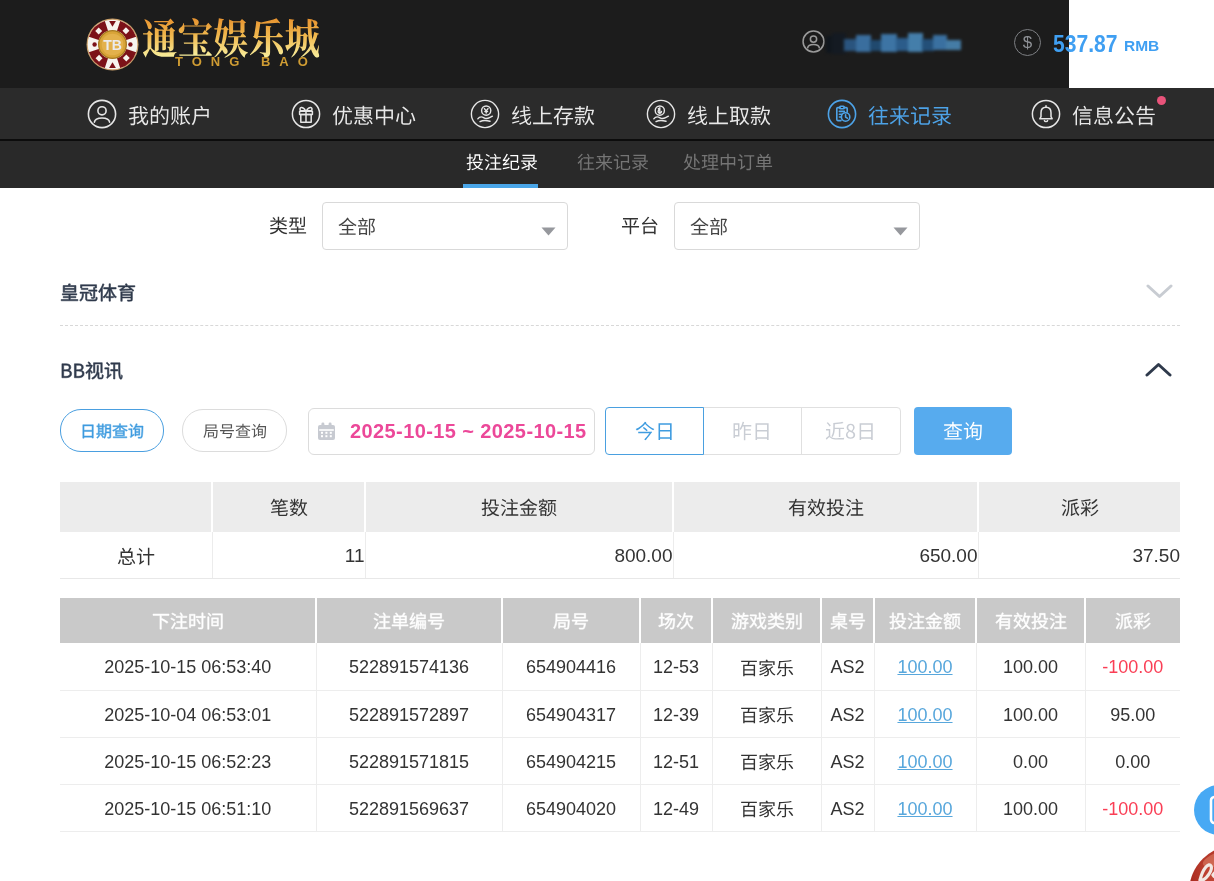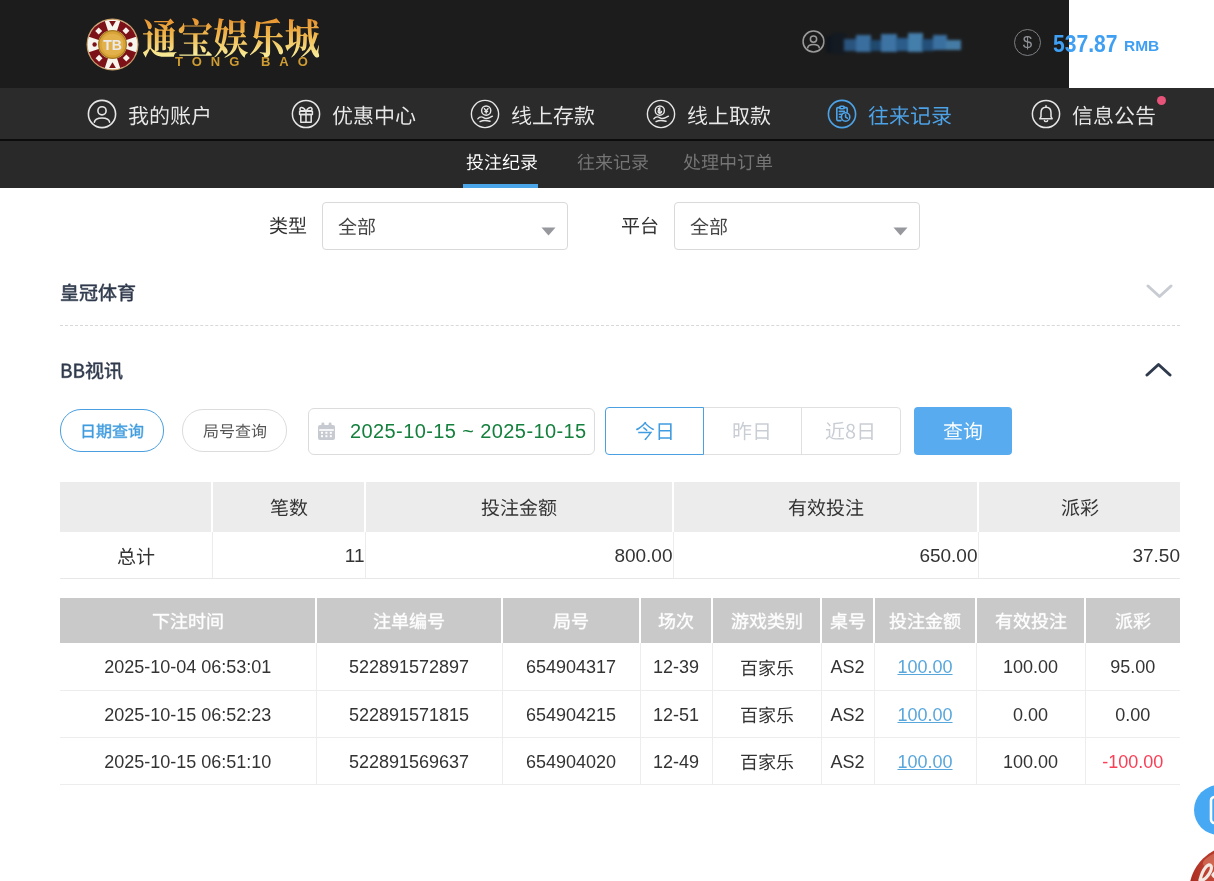--- a/index.html
+++ b/index.html
@@ -391,21 +391,21 @@
         <rect x="5.4" y="1.6" width="3" height="4.6" rx="1.4" fill="#c7cad1"></rect>
         <rect x="12.6" y="1.6" width="3" height="4.6" rx="1.4" fill="#c7cad1"></rect>
         <rect x="3.2" y="8.2" width="14.6" height="1.6" fill="#fff"></rect>
         <rect x="5.0" y="10.8" width="2" height="2" fill="#fff"></rect>
         <rect x="9.4" y="10.8" width="2" height="2" fill="#fff"></rect>
         <rect x="13.8" y="10.8" width="2" height="2" fill="#fff"></rect>
         <rect x="5.0" y="14.2" width="2" height="2" fill="#fff"></rect>
         <rect x="9.4" y="14.2" width="2" height="2" fill="#fff"></rect>
         <rect x="13.8" y="14.2" width="2" height="2" fill="#fff"></rect>
       </svg></div>
-    <div class="abs" style="left:350px;top:420px;font-size:20px;font-weight:normal;color:#15803d;letter-spacing:0.4px">2025-10-15 ~ 2025-10-15</div>
+    <div class="abs" style="left:350px;top:420px;font-size:20px;font-weight:bold;color:#ec4899;letter-spacing:0.4px">2025-10-15 ~ 2025-10-15</div>
     <div class="abs fc" style="left:605px;top:407px;width:99px;height:48px;border:1px solid #4aa0e0;border-radius:4px 0 0 4px;z-index:2">
       <svg class="zh" width="40.0" height="20" viewBox="0 -880 2000 1000" preserveAspectRatio="none" style="color:#3f9ce0;">
         <use href="#s52" x="0"></use>
         <use href="#s46" x="1000"></use>
       </svg>
     </div>
     <div class="abs fc" style="left:703px;top:407px;width:99px;height:48px;border:1px solid #e0e0e0;border-left:none">
       <svg class="zh" width="40.0" height="20" viewBox="0 -880 2000 1000" preserveAspectRatio="none" style="color:#c9cdd4;">
         <use href="#s53" x="0"></use>
         <use href="#s46" x="1000"></use>
@@ -577,20 +577,39 @@
             </div>
           </th>
           <th>
             <div class="cellzh">
               <svg class="zh zb" width="36.0" height="18" viewBox="0 -880 2000 1000" preserveAspectRatio="none" style="color:#ffffff;">
                 <use href="#s62" x="0"></use>
                 <use href="#s63" x="1000"></use>
               </svg>
             </div>
           </th>
+        </tr>
+        <tr>
+          <td>2025-10-15 06:53:40</td>
+          <td>522891574136</td>
+          <td>654904416</td>
+          <td>12-53</td>
+          <td>
+            <div class="cellzh">
+              <svg class="zh" width="54.0" height="18" viewBox="0 -880 3000 1000" preserveAspectRatio="none" style="color:#333;">
+                <use href="#s76" x="0"></use>
+                <use href="#s77" x="1000"></use>
+                <use href="#s78" x="2000"></use>
+              </svg>
+            </div>
+          </td>
+          <td>AS2</td>
+          <td><span class="lnk">100.00</span></td>
+          <td>100.00</td>
+          <td class="neg">-100.00</td>
         </tr>
         <tr>
           <td>2025-10-04 06:53:01</td>
           <td>522891572897</td>
           <td>654904317</td>
           <td>12-39</td>
           <td>
             <div class="cellzh">
               <svg class="zh" width="54.0" height="18" viewBox="0 -880 3000 1000" preserveAspectRatio="none" style="color:#333;">
                 <use href="#s76" x="0"></use>

